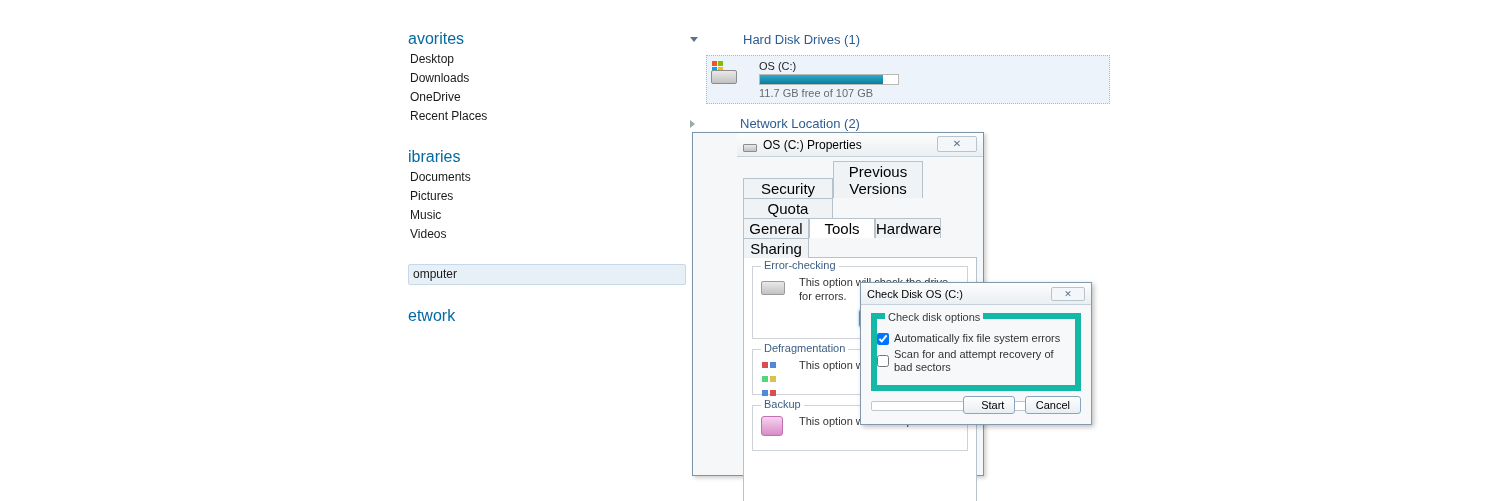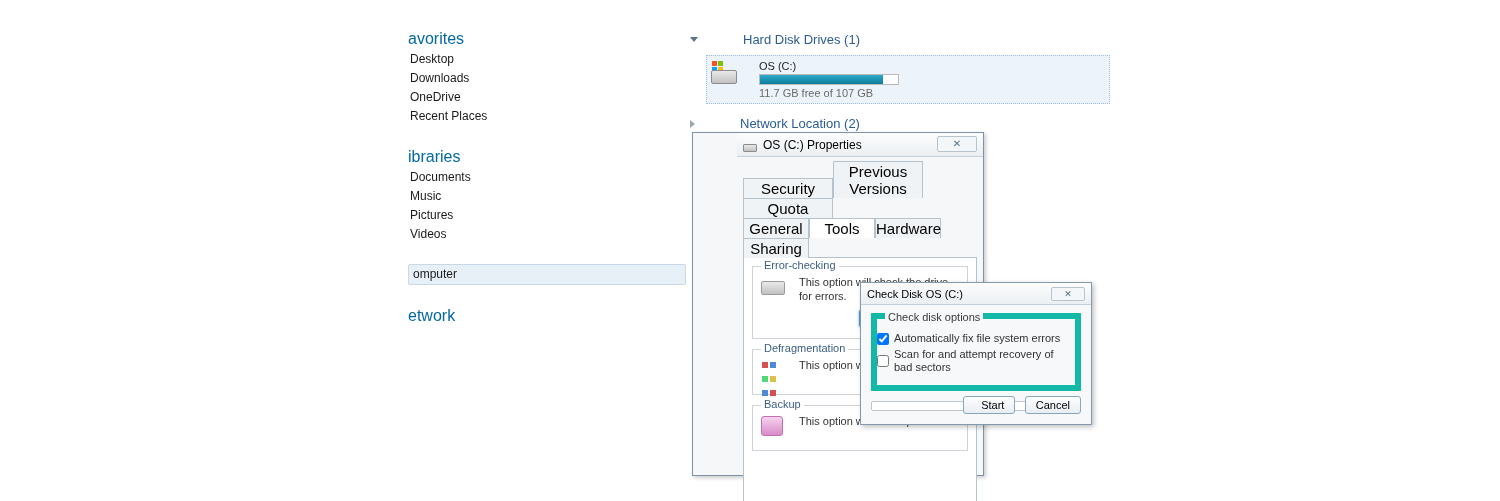--- a/index.html
+++ b/index.html
@@ -86,22 +86,22 @@
   <div class="nav-group">
     <div class="nav-head">avorites</div>
     <div class="nav-item">Desktop</div>
     <div class="nav-item">Downloads</div>
     <div class="nav-item">OneDrive</div>
     <div class="nav-item">Recent Places</div>
   </div>
   <div class="nav-group">
     <div class="nav-head">ibraries</div>
     <div class="nav-item">Documents</div>
+    <div class="nav-item">Pictures</div>
     <div class="nav-item">Music</div>
-    <div class="nav-item">Pictures</div>
     <div class="nav-item">Videos</div>
   </div>
   <div class="nav-group">
     <div class="nav-item selected">omputer</div>
   </div>
   <div class="nav-group">
     <div class="nav-head">etwork</div>
   </div>
 </div>
 

